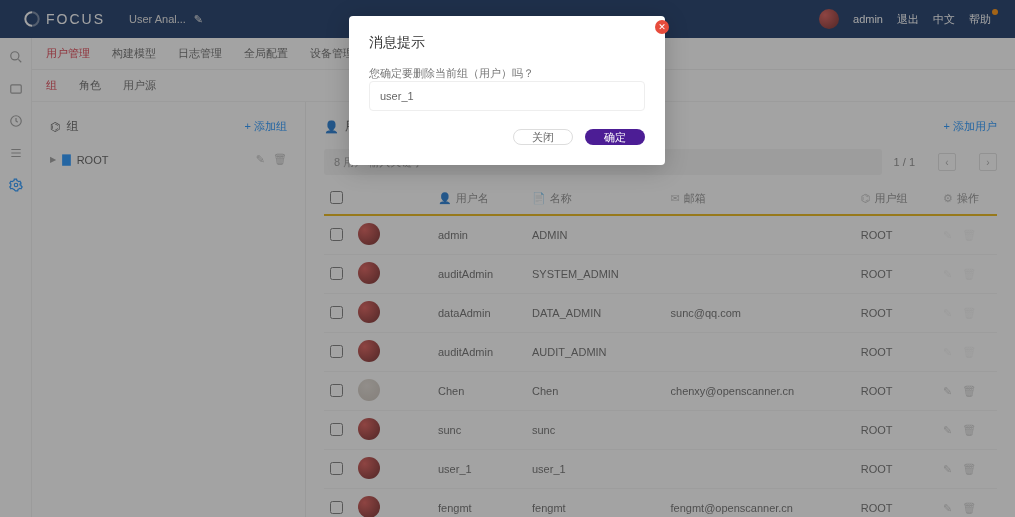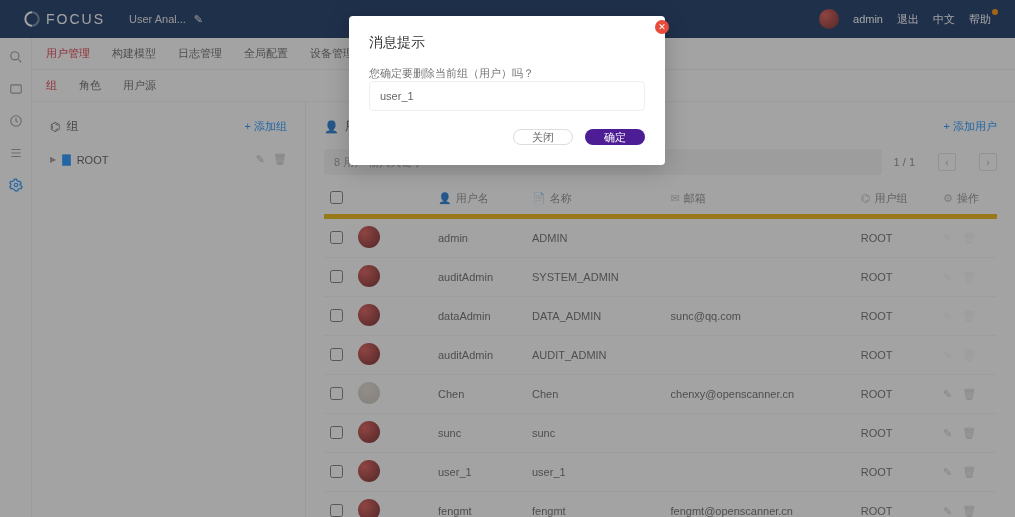--- a/index.html
+++ b/index.html
@@ -28,21 +28,21 @@
 .addlink{color:#1890ff;font-size:11px;cursor:pointer}
 .tree-row{display:flex;align-items:center;font-size:11px;color:#555;padding:4px 0;gap:6px}
 .tree-row .arrow{color:#999;font-size:8px}
 .tree-row .folder{color:#1890ff}
 .tree-row .acts{margin-left:auto;display:flex;gap:8px;color:#bbb;font-size:11px}
 .search-row{display:flex;align-items:center;gap:12px;margin-bottom:8px}
 .searchbox{flex:1;height:26px;background:#f5f5f5;border-radius:3px;display:flex;align-items:center;padding:0 10px;font-size:11px;color:#999}
 .pager{font-size:11px;color:#888;display:flex;align-items:center;gap:23px}
 .pager .pg-btn{width:18px;height:18px;border:1px solid #e0e0e0;border-radius:2px;display:flex;align-items:center;justify-content:center;cursor:pointer;font-size:10px;color:#aaa}
 table{width:100%;border-collapse:collapse;font-size:11px;color:#666}
-th{text-align:left;font-weight:400;color:#888;padding:8px 6px;border-bottom:5px solid #eab308;font-size:11px}
+th{text-align:left;font-weight:400;color:#888;padding:8px 6px;border-bottom:2px solid #eab308;font-size:11px}
 th .hicon{color:#bbb;margin-right:4px}
 td{padding:7px 6px;border-bottom:1px solid #f5f5f5;vertical-align:middle}
 .row-avatar{width:22px;height:22px;border-radius:50%;background:radial-gradient(circle at 30% 30%,#d9534f,#6b1f1f);display:inline-block}
 .row-avatar.alt{background:radial-gradient(circle at 40% 30%,#e0d9d2,#c7bfb6)}
 .row-acts{display:flex;gap:10px;color:#ccc;font-size:11px}
 .row-acts span{cursor:pointer}
 input[type=checkbox]{cursor:pointer}
 .overlay{position:absolute;inset:0;background:rgba(50,50,50,0.45);z-index:50}
 .modal{position:absolute;left:349px;top:16px;width:316px;background:#fff;border-radius:4px;box-shadow:0 4px 24px rgba(0,0,0,.2);z-index:51;padding:18px 20px 20px}
 .modal-close{position:absolute;right:-4px;top:4px;width:14px;height:14px;background:#e74c3c;color:#fff;border-radius:50%;font-size:9px;display:flex;align-items:center;justify-content:center;cursor:pointer}

